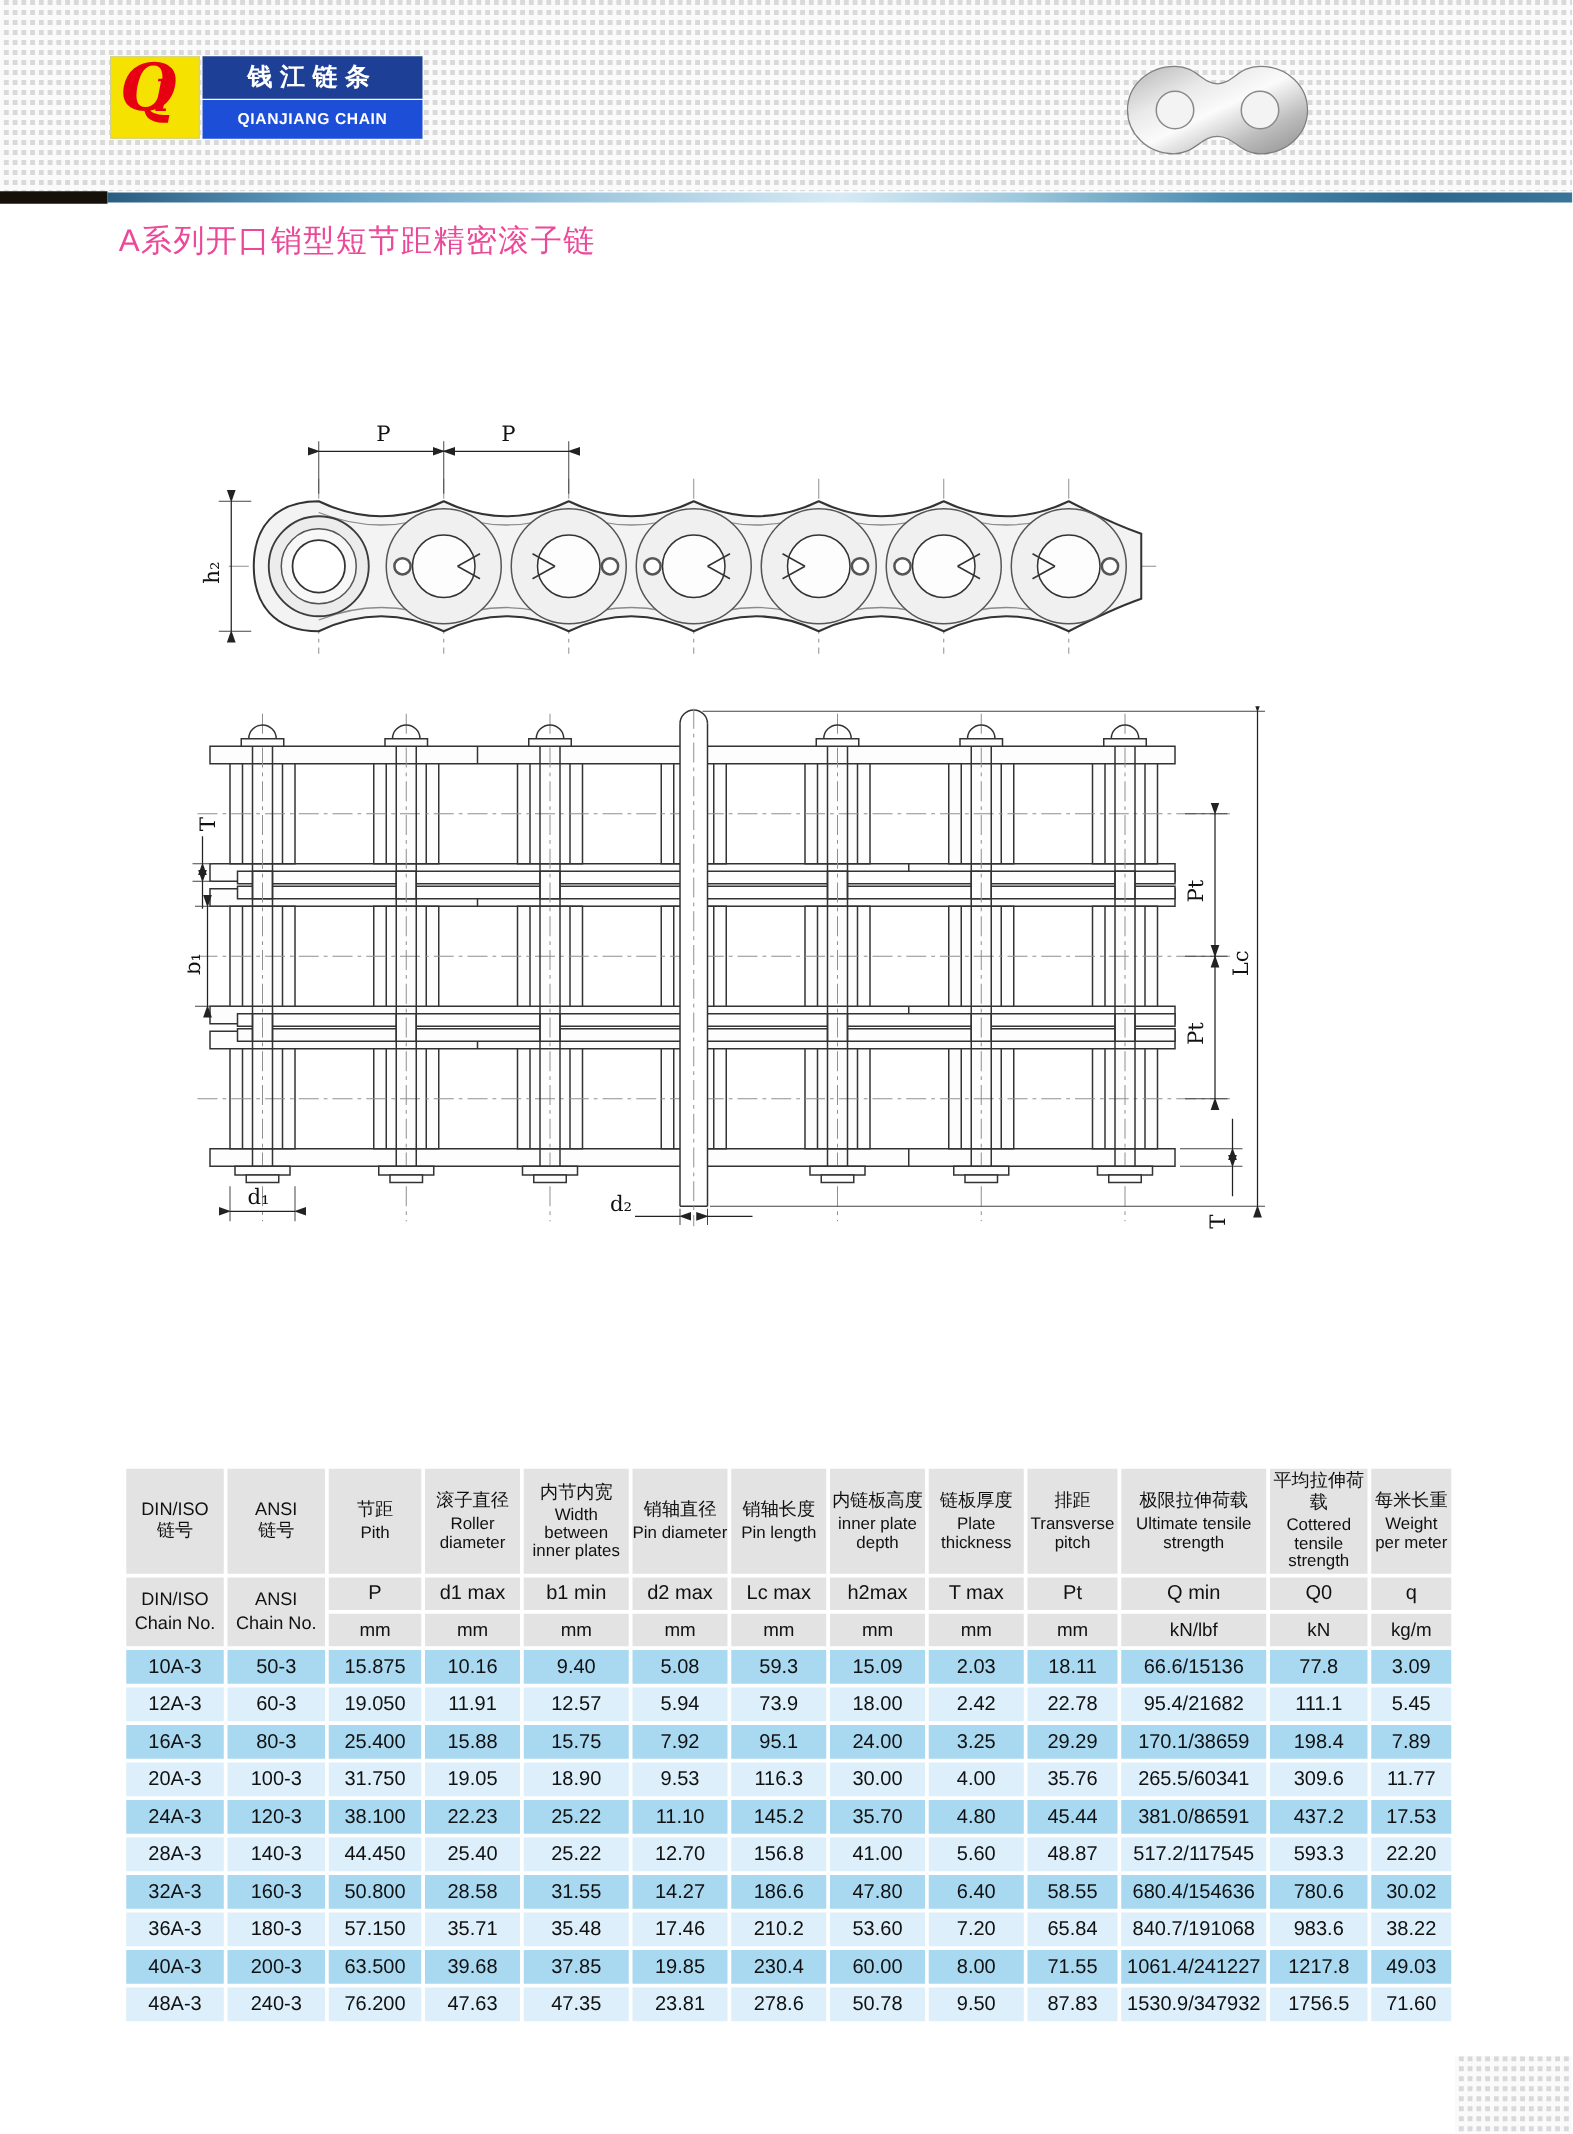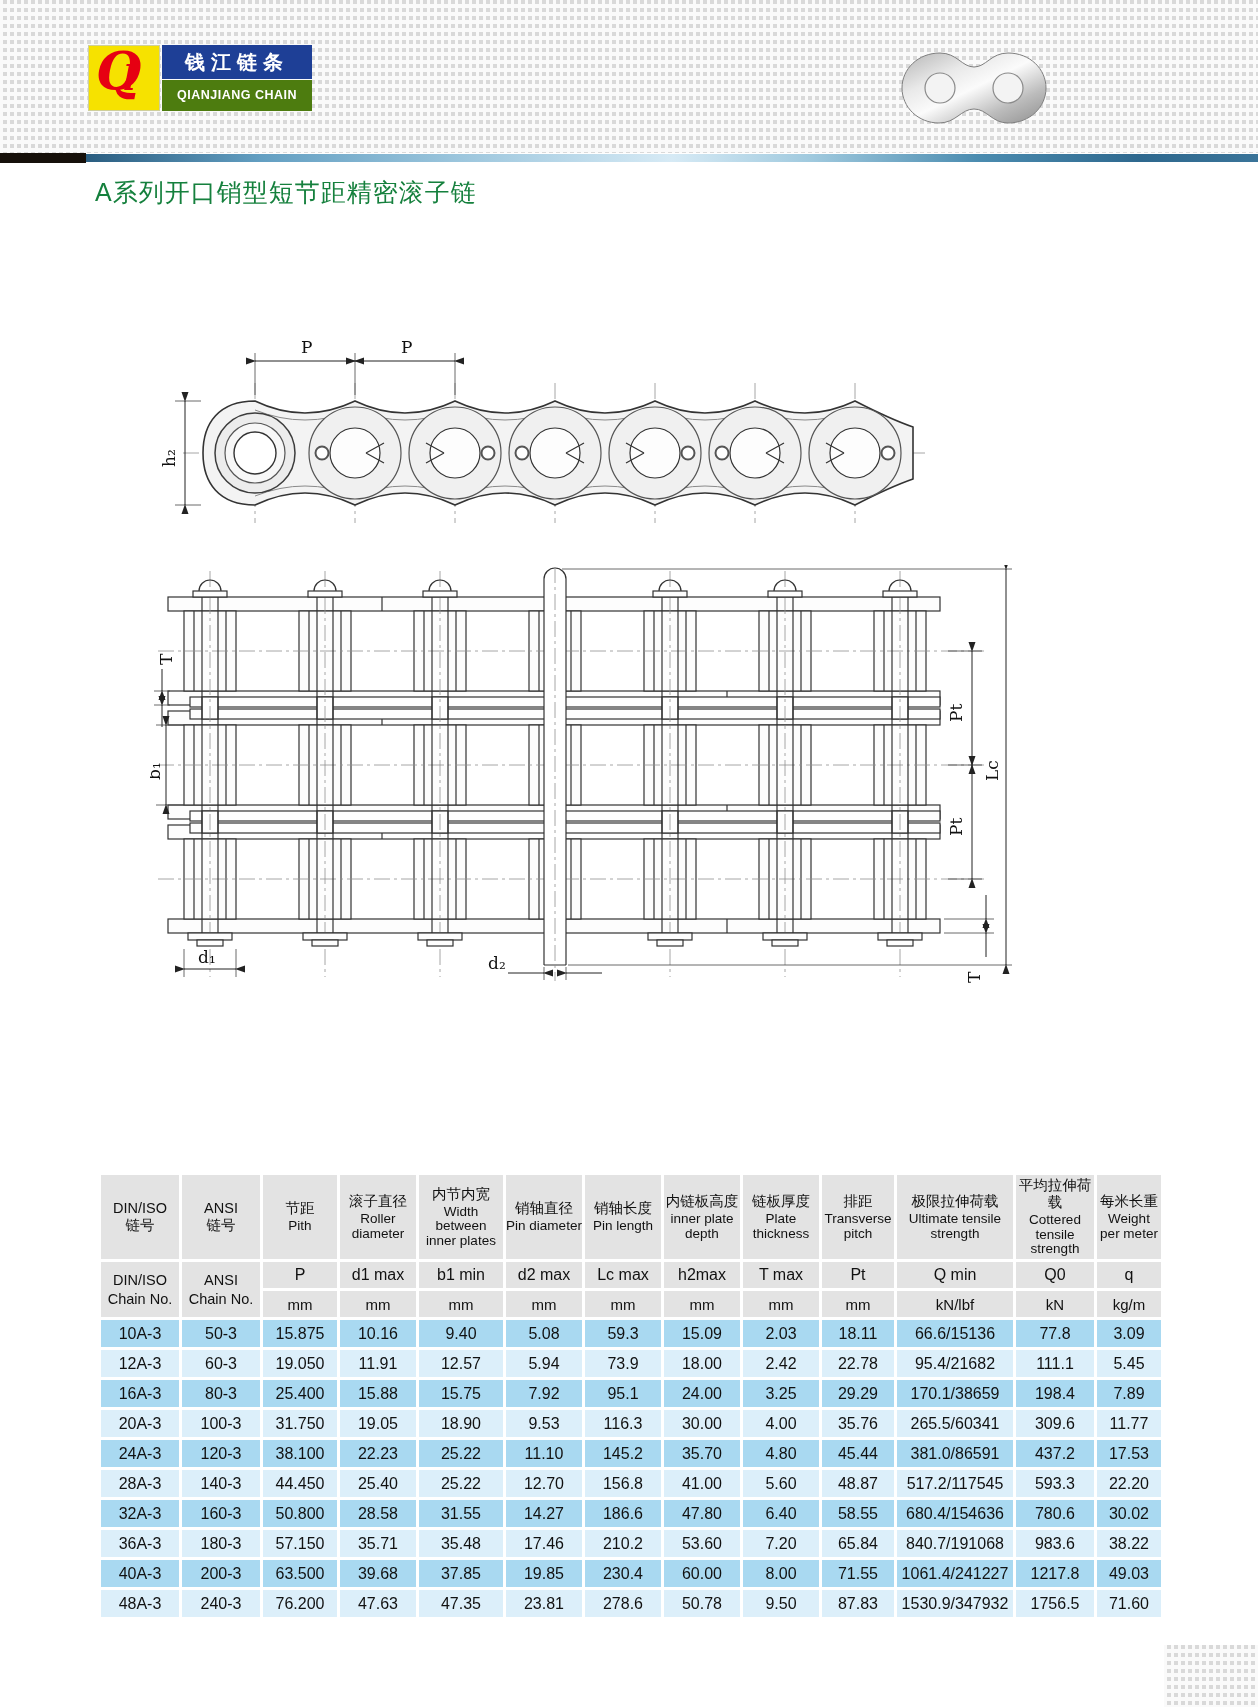--- a/index.html
+++ b/index.html
@@ -19,28 +19,28 @@
   .bar{position:absolute;left:0;top:153px;width:1258px;height:10px;display:flex;align-items:flex-start;}
   .bar-black{width:86px;height:10px;background:#16100a;}
   .bar-blue{flex:1;height:8px;margin-top:1px;
     background:linear-gradient(90deg,#2a5d80 0%,#639fc2 15%,#9cc6dd 32%,#d6eaf5 50%,#9fc9de 62%,#4b8cb0 76%,#2e688e 90%,#3a7499 100%);}
 
   
   .logo{position:absolute;left:88px;top:45px;display:flex;}
   .logo-yellow{position:relative;width:72px;height:66px;background:#f6e200;border:1px solid #cfcf9a;box-sizing:border-box;}
   .logo-yellow .q{position:absolute;left:7px;top:-6px;font-family:"DejaVu Serif",serif;font-style:italic;font-weight:bold;font-size:52px;color:#e60012;}
   .logo-yellow .l{position:absolute;left:34px;top:12px;font-family:"DejaVu Serif",serif;font-style:italic;font-weight:bold;font-size:34px;color:#e60012;}
-  .logo-right{width:150px;margin-left:2px;display:flex;flex-direction:column;border-radius:10px;}
+  .logo-right{width:176px;margin-left:2px;display:flex;flex-direction:column;border-radius:10px;}
   .logo-blue{height:34px;background:#1e3f96;color:#fff;font-size:20px;font-weight:bold;letter-spacing:6px;text-align:center;line-height:34px;}
-  .logo-red{height:31px;margin-top:1px;background:#4d7c0f;color:#fff;font-size:12.5px;font-weight:bold;letter-spacing:0.5px;text-align:center;line-height:31px;}
+  .logo-red{height:31px;margin-top:1px;background:#1d4ed8;color:#fff;font-size:12.5px;font-weight:bold;letter-spacing:0.5px;text-align:center;line-height:31px;}
 
   .link-art{position:absolute;left:898px;top:50px;}
 
   
-  .title-block{position:absolute;left:95px;top:176px;color:#15803d;}
+  .title-block{position:absolute;left:95px;top:176px;color:#ec4899;}
   .title-cn{font-size:25px;letter-spacing:1px;}
   .title-en{font-size:26px;margin-top:5px;}
 
   
   .diag1{position:absolute;left:155px;top:335px;}
   .diag2{position:absolute;left:150px;top:565px;}
   .body{fill:#f3f3f3;stroke:#333;stroke-width:1.6;}
   .thin{fill:none;stroke:#8a8a8a;stroke-width:1;}
   .ring{fill:#ececec;stroke:#3c3c3c;stroke-width:1.5;}
   .ring2{fill:#f0f0f0;stroke:#555;stroke-width:1.2;}

